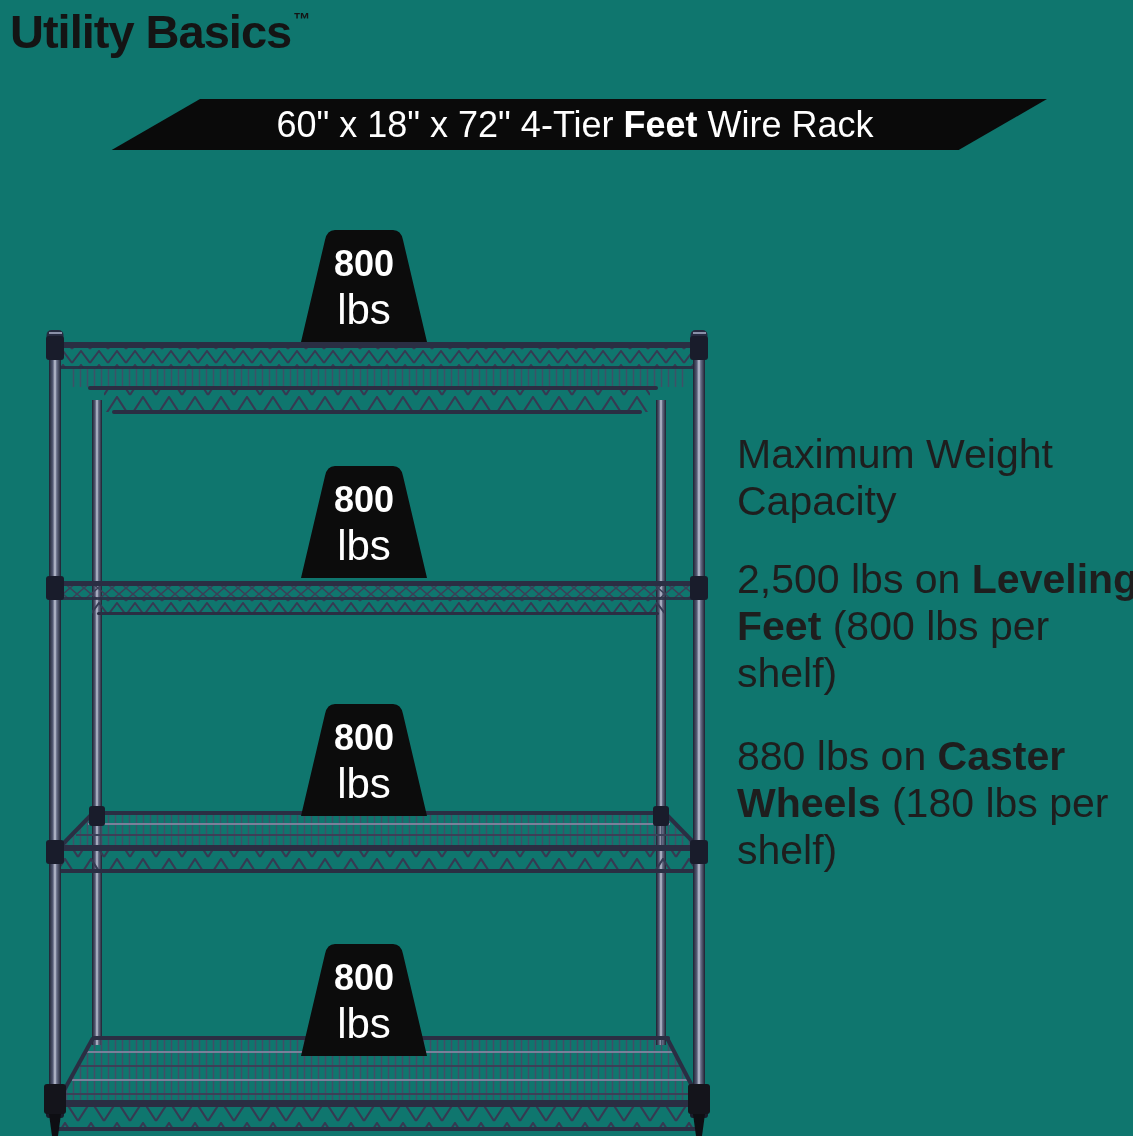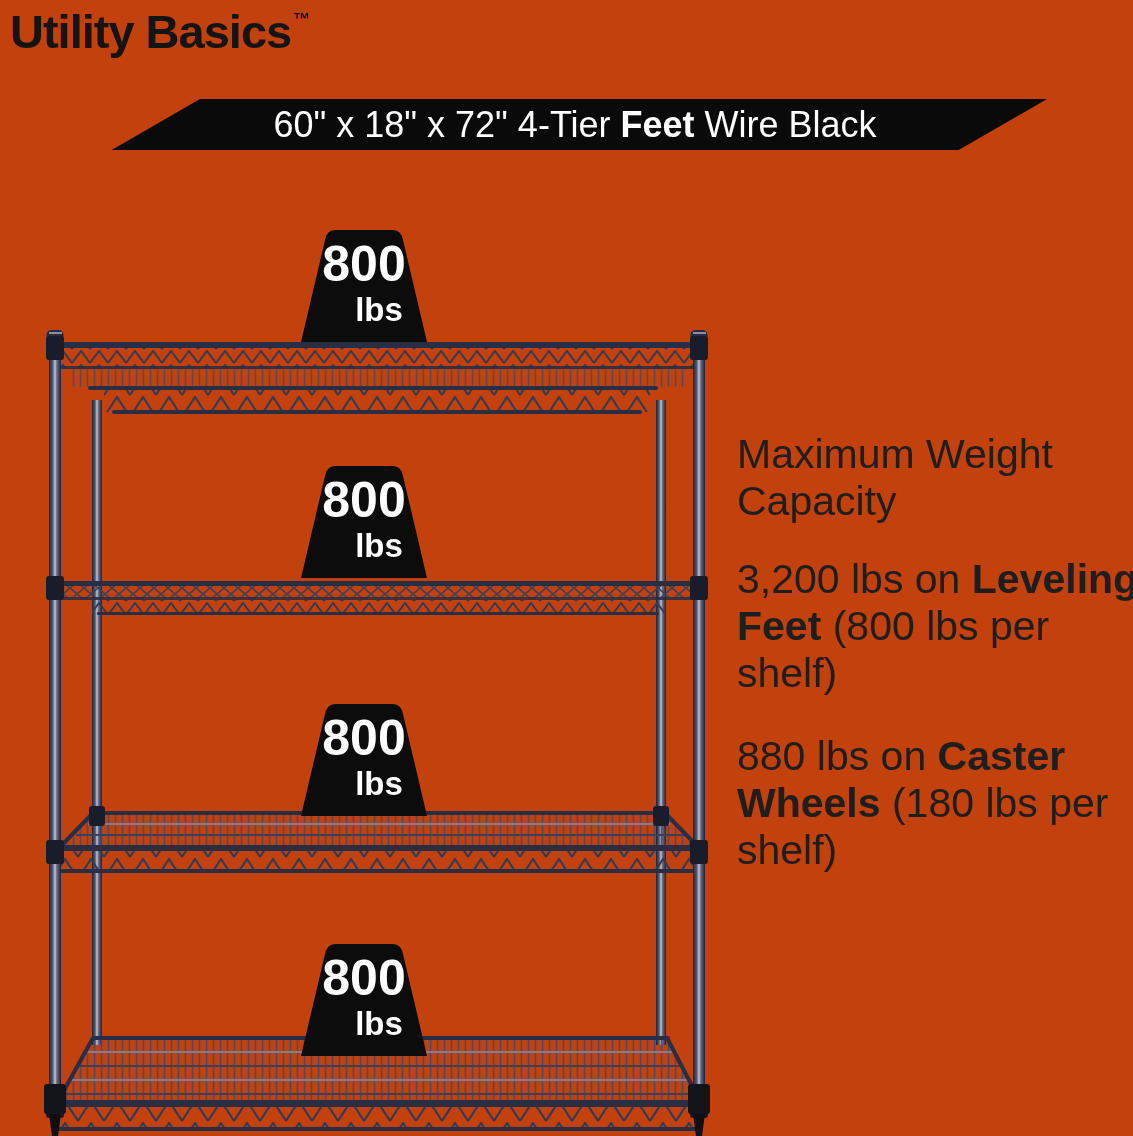--- a/index.html
+++ b/index.html
@@ -1,54 +1,54 @@
 <!DOCTYPE html>
 <html><head>
 <meta charset="utf-8">
 <style>
   html,body{margin:0;padding:0;background:#fff;}
-  .canvas{position:relative;width:1133px;height:1136px;background:#c2410c;overflow:hidden;
+  .canvas{position:relative;width:1133px;height:1136px;background:#0f766e;overflow:hidden;
           font-family:"Liberation Sans", sans-serif;color:#1c1c1c;}
   
   .brand{position:absolute;left:10px;top:4px;font-size:47px;font-weight:600;letter-spacing:-1px;color:#141414;}
   .brand .tm{font-size:17px;font-weight:600;vertical-align:super;letter-spacing:0;position:relative;top:-6px;left:2px;}
   
   .ribbon-shape{position:absolute;left:200px;top:99px;width:847px;height:51px;background:#0a0a0a;
                 transform:skewX(-60deg);transform-origin:top left;}
   .ribbon-text{position:absolute;left:150px;top:99px;width:850px;height:51px;line-height:51px;
                text-align:center;color:#ffffff;font-size:36px;font-weight:400;white-space:nowrap;}
   .ribbon-text b{font-weight:700;}
   
   .rack-svg{position:absolute;left:0;top:0;z-index:1;}
   
   .weight{position:absolute;left:300px;width:128px;height:114px;z-index:2;}
   .weight svg{position:absolute;left:0;top:0;}
   .weight .wv{position:absolute;left:0;top:16px;width:100%;text-align:center;color:#fff;
-              font-size:50px;font-weight:700;line-height:40px;}
-  .weight .wu{position:absolute;left:15px;top:62px;width:100%;text-align:center;color:#fff;
-              font-size:33px;font-weight:700;line-height:40px;}
+              font-size:36px;font-weight:700;line-height:40px;}
+  .weight .wu{position:absolute;left:0;top:62px;width:100%;text-align:center;color:#fff;
+              font-size:42px;font-weight:400;line-height:40px;}
   .w1{top:228px;} .w2{top:464px;} .w3{top:702px;} .w4{top:942px;}
   
   .info{position:absolute;left:737px;width:402px;z-index:2;font-size:41px;line-height:47px;color:#1e1e1e;}
   .info b{font-weight:700;}
   .info-title{top:431px;}
   .info-p1{top:556px;}
   .info-p2{top:733px;}
 </style>
 </head>
 <body>
 
 <div class="canvas">
 
   <div class="brand">
     <span>Utility Basics</span><span class="tm">™</span>
   </div>
 
   <div class="ribbon-shape"></div>
-  <div class="ribbon-text"><span>60" x 18" x 72" 4-Tier </span><b>Feet</b><span> Wire Black</span></div>
+  <div class="ribbon-text"><span>60" x 18" x 72" 4-Tier </span><b>Feet</b><span> Wire Rack</span></div>
 
   <svg class="rack-svg" width="1133" height="1136" viewBox="0 0 1133 1136">
     <defs>
       <linearGradient id="pg" x1="0" y1="0" x2="1" y2="0">
         <stop offset="0" stop-color="#1c2030"></stop>
         <stop offset="0.32" stop-color="#565c76"></stop>
         <stop offset="0.5" stop-color="#c3c7d7"></stop>
         <stop offset="0.64" stop-color="#6a7089"></stop>
         <stop offset="1" stop-color="#1c2030"></stop>
       </linearGradient>
@@ -176,16 +176,16 @@
     <svg width="128" height="114" viewBox="0 0 128 114">
       <path d="M1,114 L25,12 Q27,2 35,2 L93,2 Q101,2 103,12 L127,114 Z" fill="#0c0c0c"></path>
     </svg>
     <div class="wv">800</div>
     <div class="wu">lbs</div>
   </div>
 
   <div class="info info-title" style="position:absolute;">
     <span>Maximum Weight Capacity</span>
   </div>
-  <div class="info info-p1" style="position:absolute;"><span>3,200 lbs on </span><b>Leveling Feet</b><span> (800 lbs per shelf)</span></div>
+  <div class="info info-p1" style="position:absolute;"><span>2,500 lbs on </span><b>Leveling Feet</b><span> (800 lbs per shelf)</span></div>
   <div class="info info-p2" style="position:absolute;"><span>880 lbs on </span><b>Caster Wheels</b><span> (180 lbs per shelf)</span></div>
 
 </div>
 
 </body></html>

